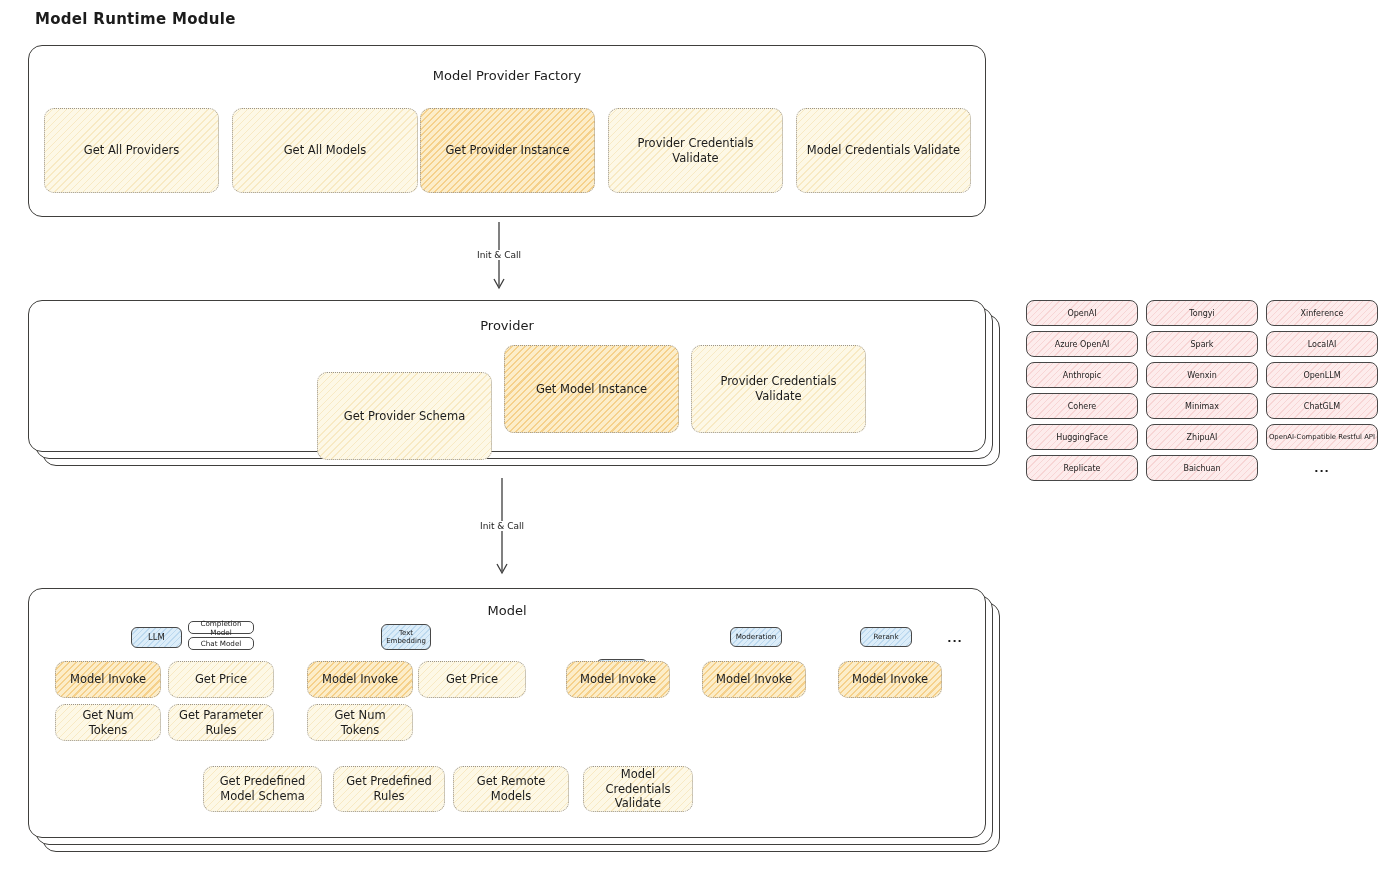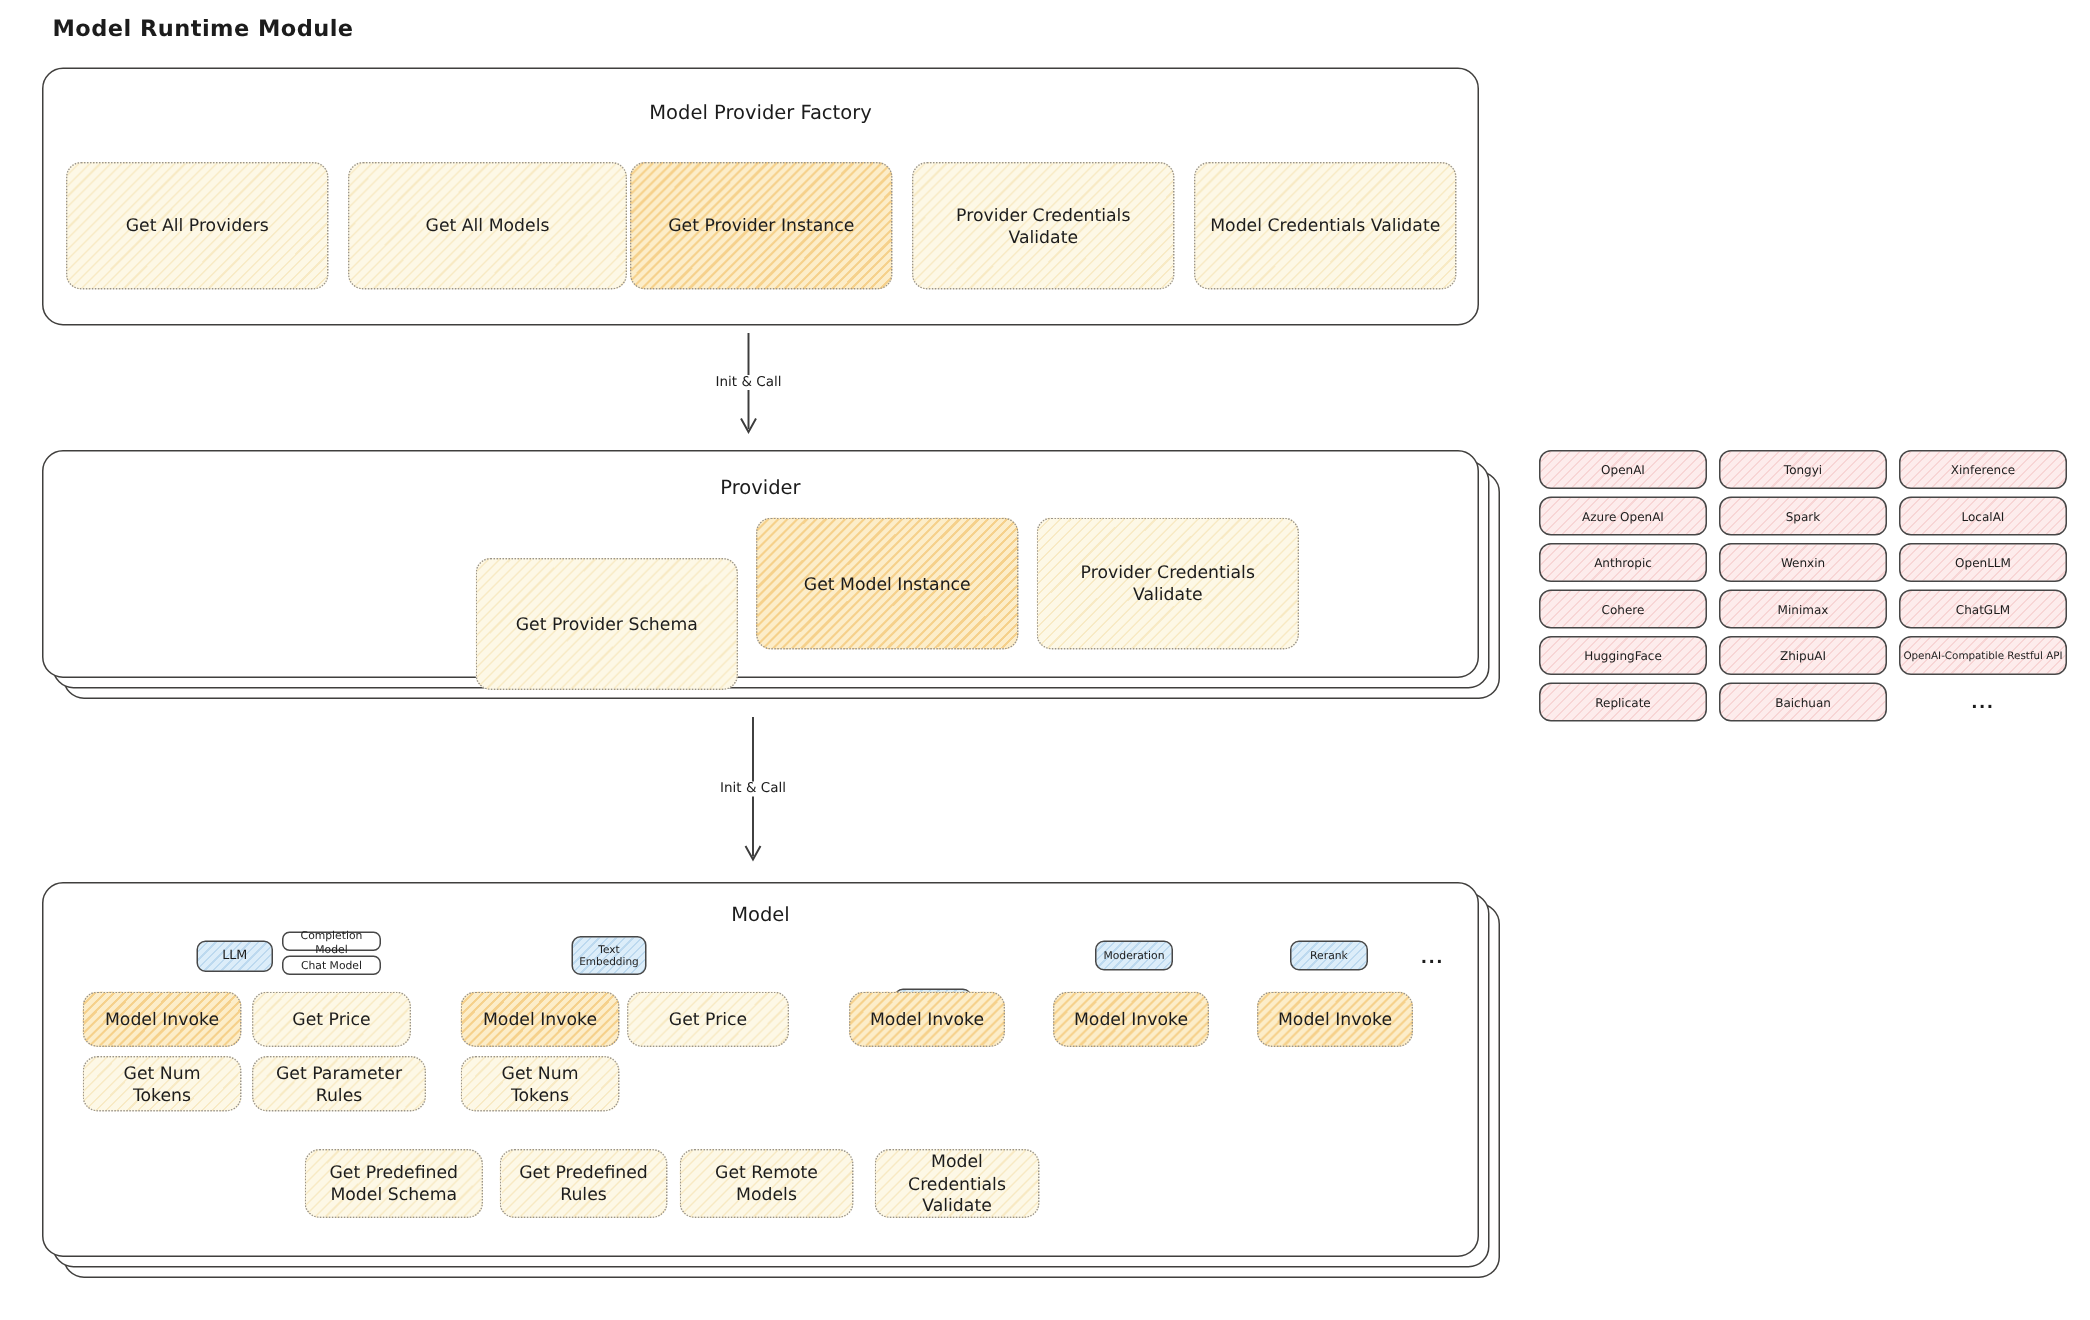--- a/index.html
+++ b/index.html
@@ -103,21 +103,21 @@
 
   <div class="abs fnbox hl" style="left:55px;  top:661px; width:106px; height:37px;">Model Invoke</div>
   <div class="abs fnbox" style="left:168px; top:661px; width:106px; height:37px;">Get Price</div>
   <div class="abs fnbox hl" style="left:307px; top:661px; width:106px; height:37px;">Model Invoke</div>
   <div class="abs fnbox" style="left:418px; top:661px; width:108px; height:37px;">Get Price</div>
   <div class="abs fnbox hl" style="left:566px; top:661px; width:104px; height:37px;">Model Invoke</div>
   <div class="abs fnbox hl" style="left:702px; top:661px; width:104px; height:37px;">Model Invoke</div>
   <div class="abs fnbox hl" style="left:838px; top:661px; width:104px; height:37px;">Model Invoke</div>
 
   <div class="abs fnbox" style="left:55px;  top:704px; width:106px; height:37px;">Get Num Tokens</div>
-  <div class="abs fnbox" style="left:168px; top:704px; width:116px; height:37px;">Get Parameter Rules</div>
+  <div class="abs fnbox" style="left:168px; top:704px; width:106px; height:37px;">Get Parameter Rules</div>
   <div class="abs fnbox" style="left:307px; top:704px; width:106px; height:37px;">Get Num Tokens</div>
 
   <div class="abs fnbox" style="left:203px; top:766px; width:119px; height:46px;">Get Predefined Model Schema</div>
   <div class="abs fnbox" style="left:333px; top:766px; width:112px; height:46px;">Get Predefined Rules</div>
   <div class="abs fnbox" style="left:453px; top:766px; width:116px; height:46px;">Get Remote Models</div>
   <div class="abs fnbox" style="left:583px; top:766px; width:110px; height:46px;">Model Credentials Validate</div>
 
 </div>
 
 </body></html>

